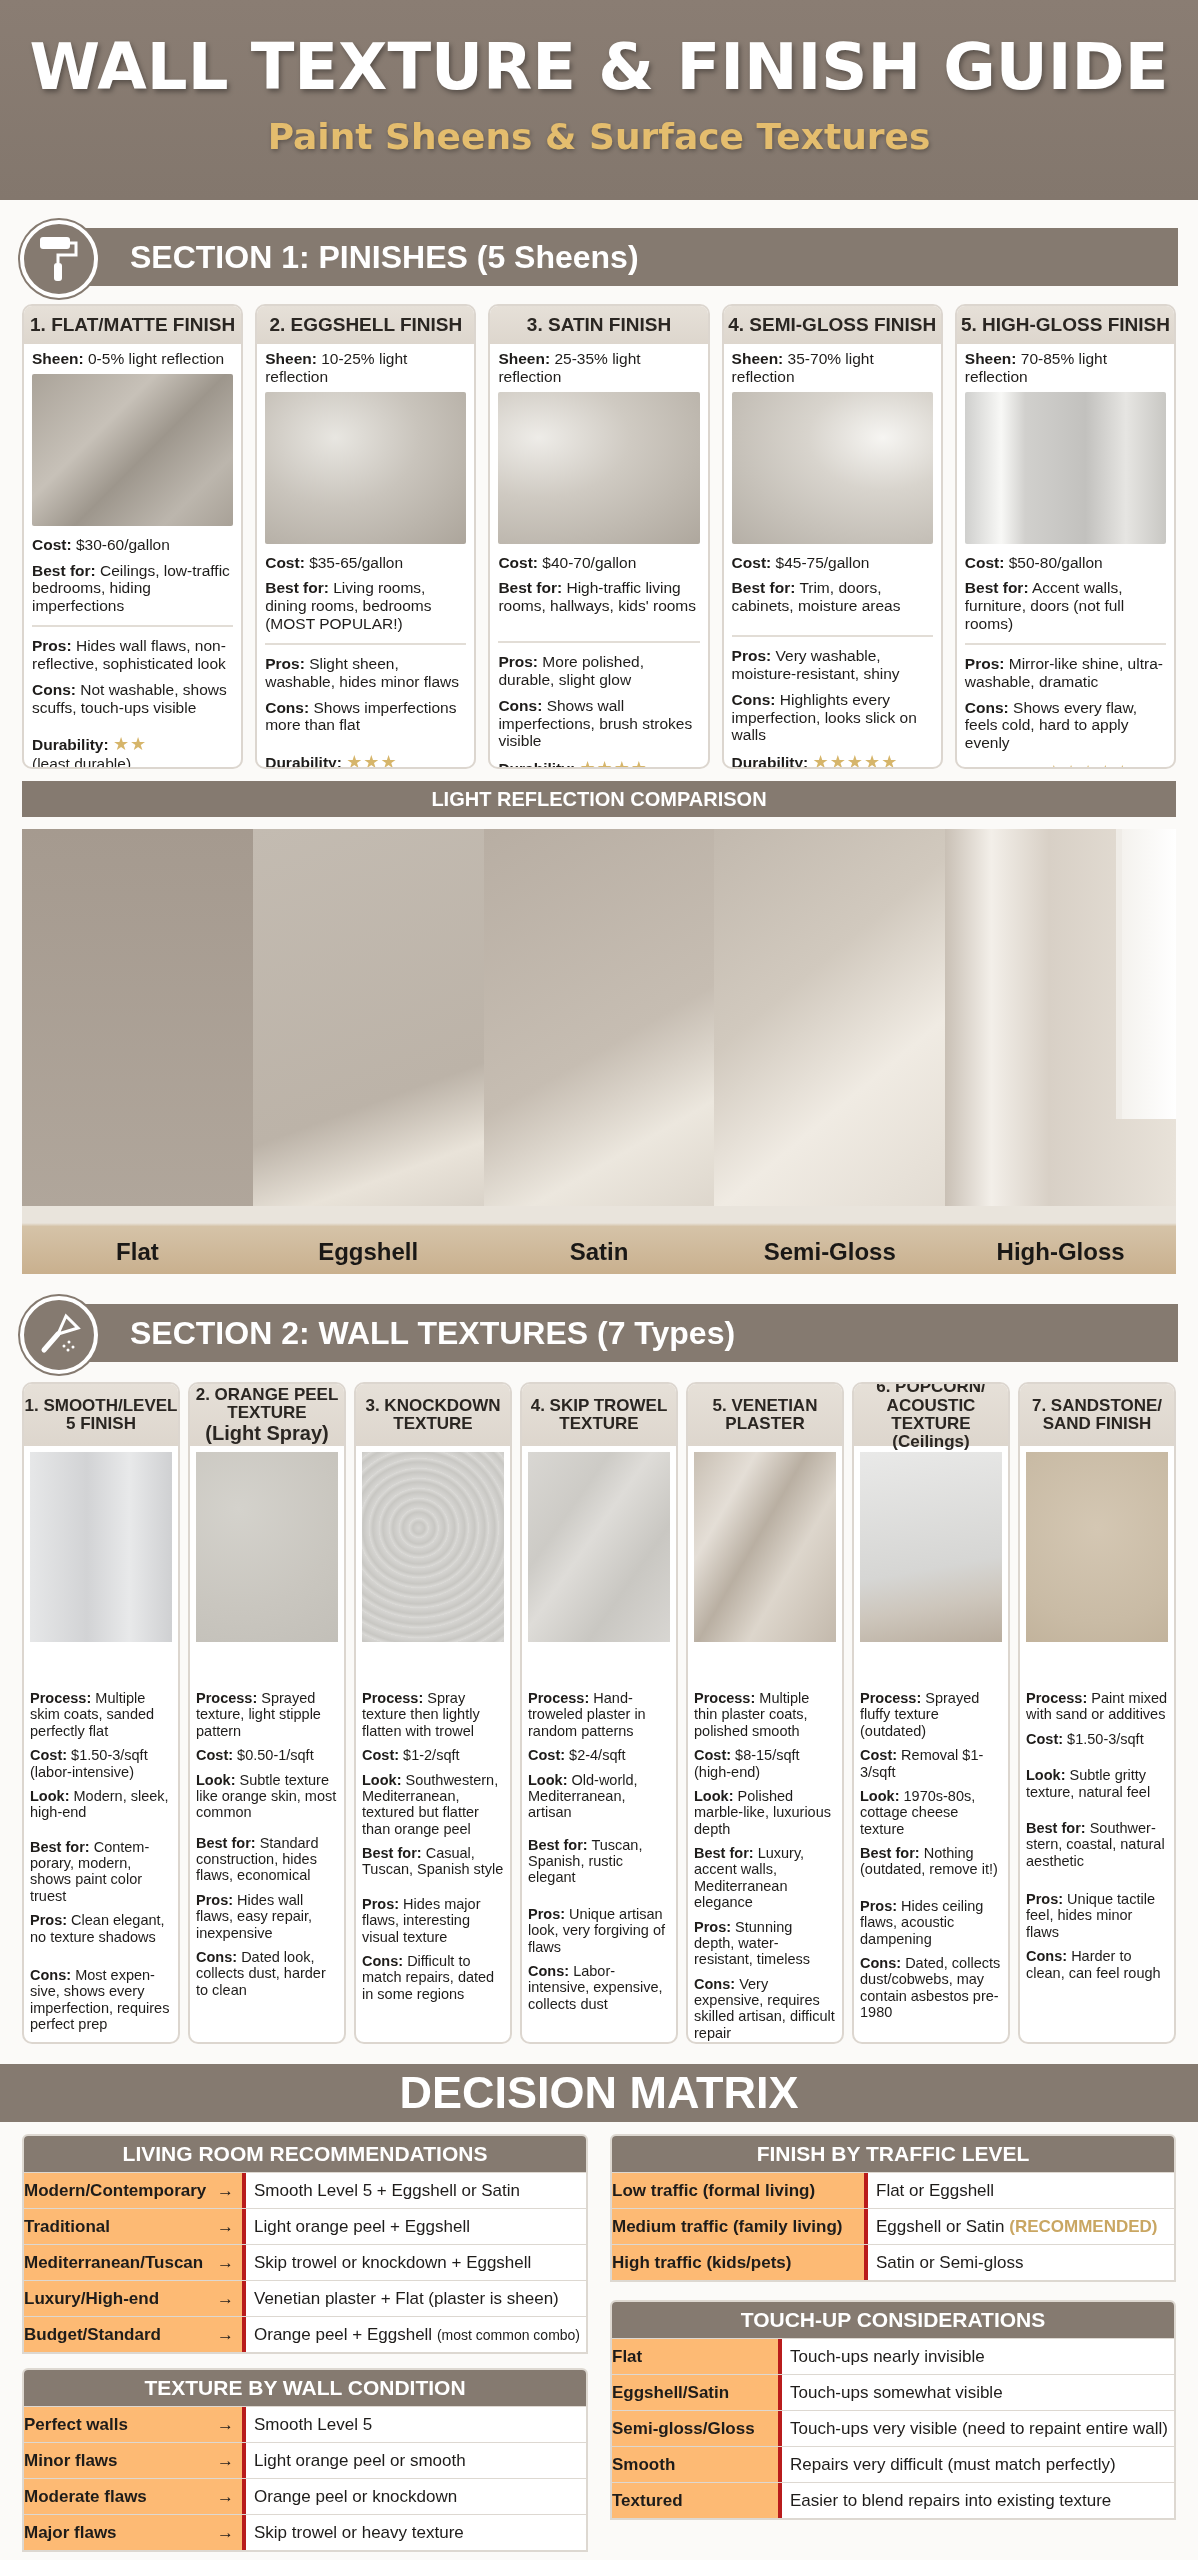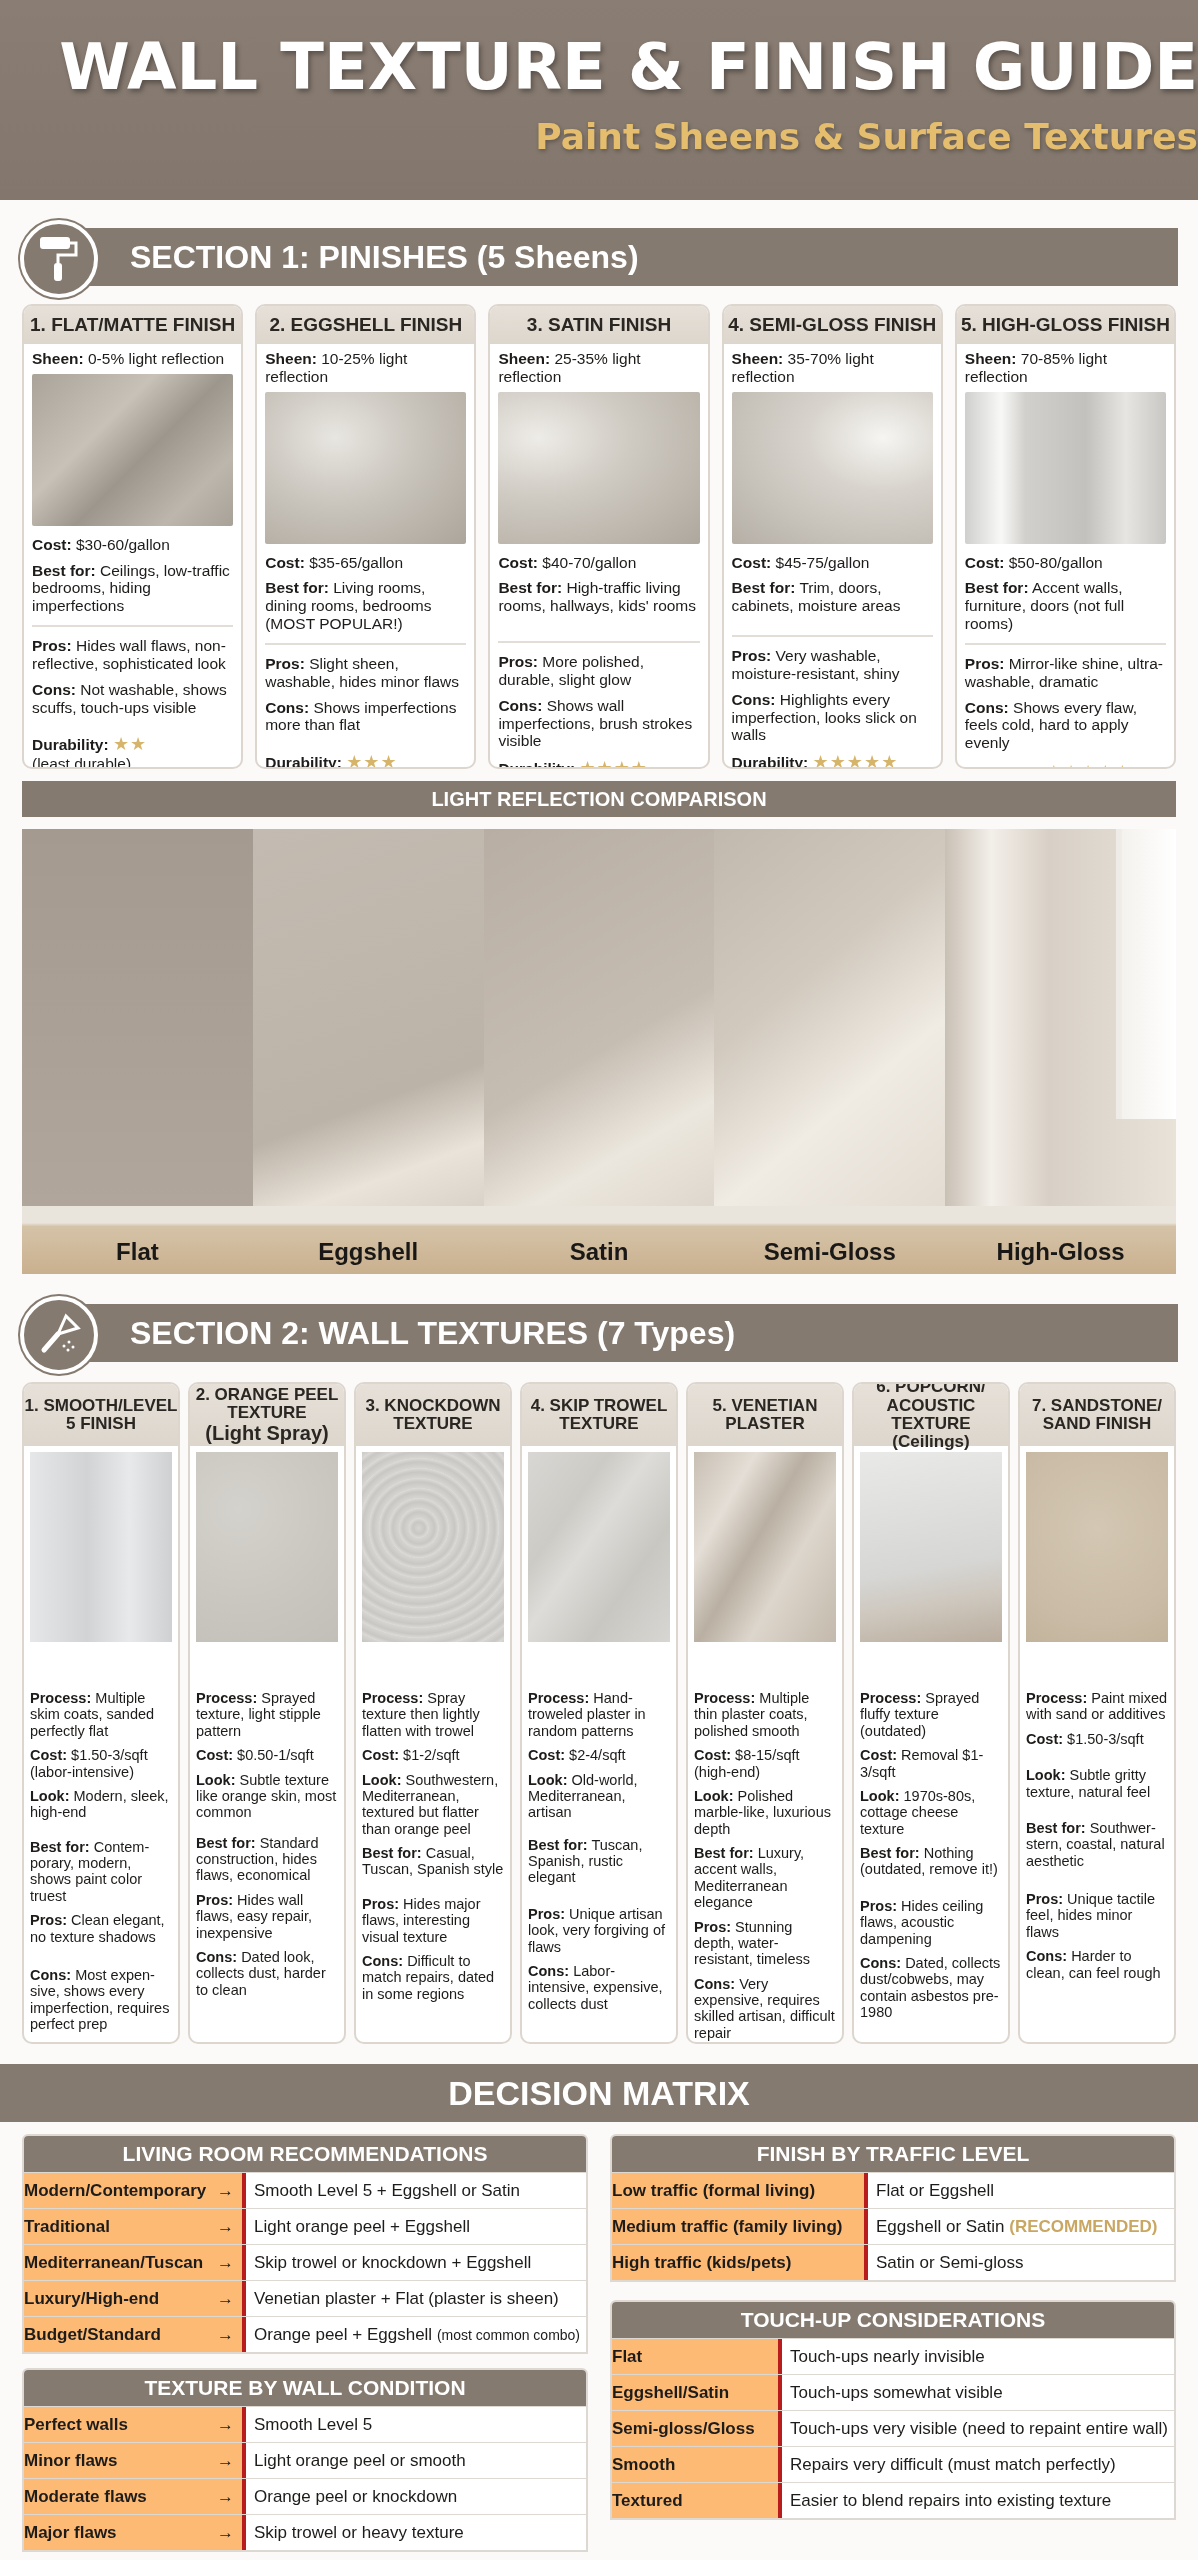--- a/index.html
+++ b/index.html
@@ -4,21 +4,21 @@
 <style>
   * { box-sizing: border-box; margin: 0; padding: 0; }
   body {
     width: 1198px; height: 2560px; overflow: hidden;
     background: #fbfaf8;
     font-family: "Liberation Sans", sans-serif;
     color: #1e1c1a;
   }
   .hero {
     height: 200px; background: linear-gradient(180deg, #8a7d73 0%, #83776d 100%);
-    text-align: right; padding-top: 30px;
+    text-align: center; padding-top: 30px;
   }
   .hero h1 {
     font-family: "DejaVu Sans", sans-serif; font-weight: bold;
     font-size: 64px; color: #ffffff; letter-spacing: 0px;
     text-shadow: 2px 3px 5px rgba(0,0,0,0.35);
   }
   .hero h2 {
     font-family: "DejaVu Sans", sans-serif; font-weight: bold;
     font-size: 36px; color: #e4bd6e; margin-top: 12px;
     text-shadow: 1px 2px 4px rgba(0,0,0,0.3);
@@ -87,21 +87,21 @@
     background: linear-gradient(180deg, #e6e0d8, #ddd6cd);
     font-weight: bold; font-size: 17px; text-align: center; line-height: 1.08;
     height: 62px; display: flex; flex-direction: column; justify-content: center; color: #2a2622;
   }
   .tcard-head small { font-size: 20px; }
   .tswatch { height: 190px; margin: 6px 6px 8px 6px; }
   .tcard-body { padding: 0 6px; font-size: 14.5px; line-height: 1.13; margin-top: 48px; }
   .tcard-body p { margin-bottom: 8px; }
   .dm-bar {
     margin-top: 20px; height: 58px; background: #857a70; color: #fff;
-    font-weight: bold; font-size: 34px; text-align: center; line-height: 58px;
+    font-weight: bold; font-size: 45px; text-align: center; line-height: 58px;
   }
   .dm-grid { display: flex; gap: 22px; margin: 12px 22px 0 22px; }
   .dm-col { flex: 1; }
   .tbl { border: 2px solid #ddd8d1; border-radius: 6px 6px 0 0; overflow: hidden; margin-bottom: 14px; background: #fff; }
   .tbl-head {
     background: #857a70; color: #fff; font-weight: bold; font-size: 21px;
     text-align: center; height: 36px; line-height: 36px;
   }
   .tbl-row { display: flex; border-top: 1px solid #ddd8d1; height: 36px; align-items: center; font-size: 17px; }
   .tbl-row .k { width: 222px; font-weight: bold; background: #fdba74; height: 100%; display: flex; align-items: center; justify-content: space-between; padding-right: 8px; border-right: 4px solid #b91c1c; }

